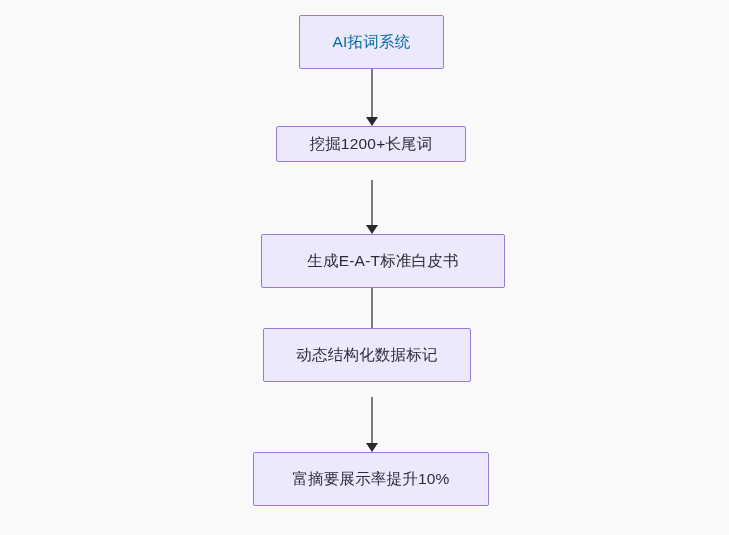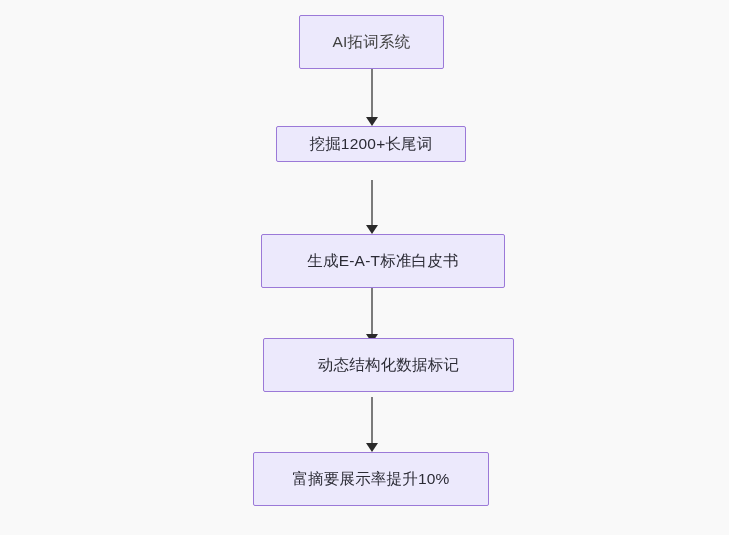--- a/index.html
+++ b/index.html
@@ -72,28 +72,28 @@
   <div class="edge" id="edge-2" style="left: 371px; top: 288px; width: 2px; height: 55px;">
     <div class="edge-line" style="height: 47px; background: rgb(123, 123, 123);"></div>
     <div class="edge-head" style="top: 46px; border-top-color: rgb(42, 42, 42);"></div>
   </div>
   <div class="edge" id="edge-3" style="left: 371px; top: 397px; width: 2px; height: 55px;">
     <div class="edge-line" style="height: 47px; background: rgb(123, 123, 123);"></div>
     <div class="edge-head" style="top: 46px; border-top-color: rgb(42, 42, 42);"></div>
   </div>
 
   <div class="node-box" id="node-box-0" style="left: 299px; top: 15px; width: 145px; height: 54px; background: rgb(236, 233, 252); border-color: rgb(155, 121, 216);">
-    <span class="node-label" style="color: #404040;">AI拓词系统</span>
+    <span class="node-label" style="color: #0369a1;">AI拓词系统</span>
   </div>
   <div class="node-box" id="node-box-1" style="left: 276px; top: 126px; width: 190px; height: 36px; background: rgb(236, 233, 252); border-color: rgb(155, 121, 216);">
     <span class="node-label" style="color: rgb(43, 43, 53);">挖掘1200+长尾词</span>
   </div>
   <div class="node-box" id="node-box-2" style="left: 261px; top: 234px; width: 244px; height: 54px; background: rgb(236, 233, 252); border-color: rgb(155, 121, 216);">
     <span class="node-label" style="color: rgb(43, 43, 53);">生成E-A-T标准白皮书</span>
   </div>
-  <div class="node-box" id="node-box-3" style="left: 263px; top: 338px; width: 251px; height: 54px; background: rgb(236, 233, 252); border-color: rgb(155, 121, 216);">
+  <div class="node-box" id="node-box-3" style="left: 263px; top: 328px; width: 208px; height: 54px; background: rgb(236, 233, 252); border-color: rgb(155, 121, 216);">
     <span class="node-label" style="color: rgb(43, 43, 53);">动态结构化数据标记</span>
   </div>
   <div class="node-box" id="node-box-4" style="left: 253px; top: 452px; width: 236px; height: 54px; background: rgb(236, 233, 252); border-color: rgb(155, 121, 216);">
     <span class="node-label" style="color: rgb(43, 43, 53);">富摘要展示率提升10%</span>
   </div>
 
 </div>
 
 </body></html>

